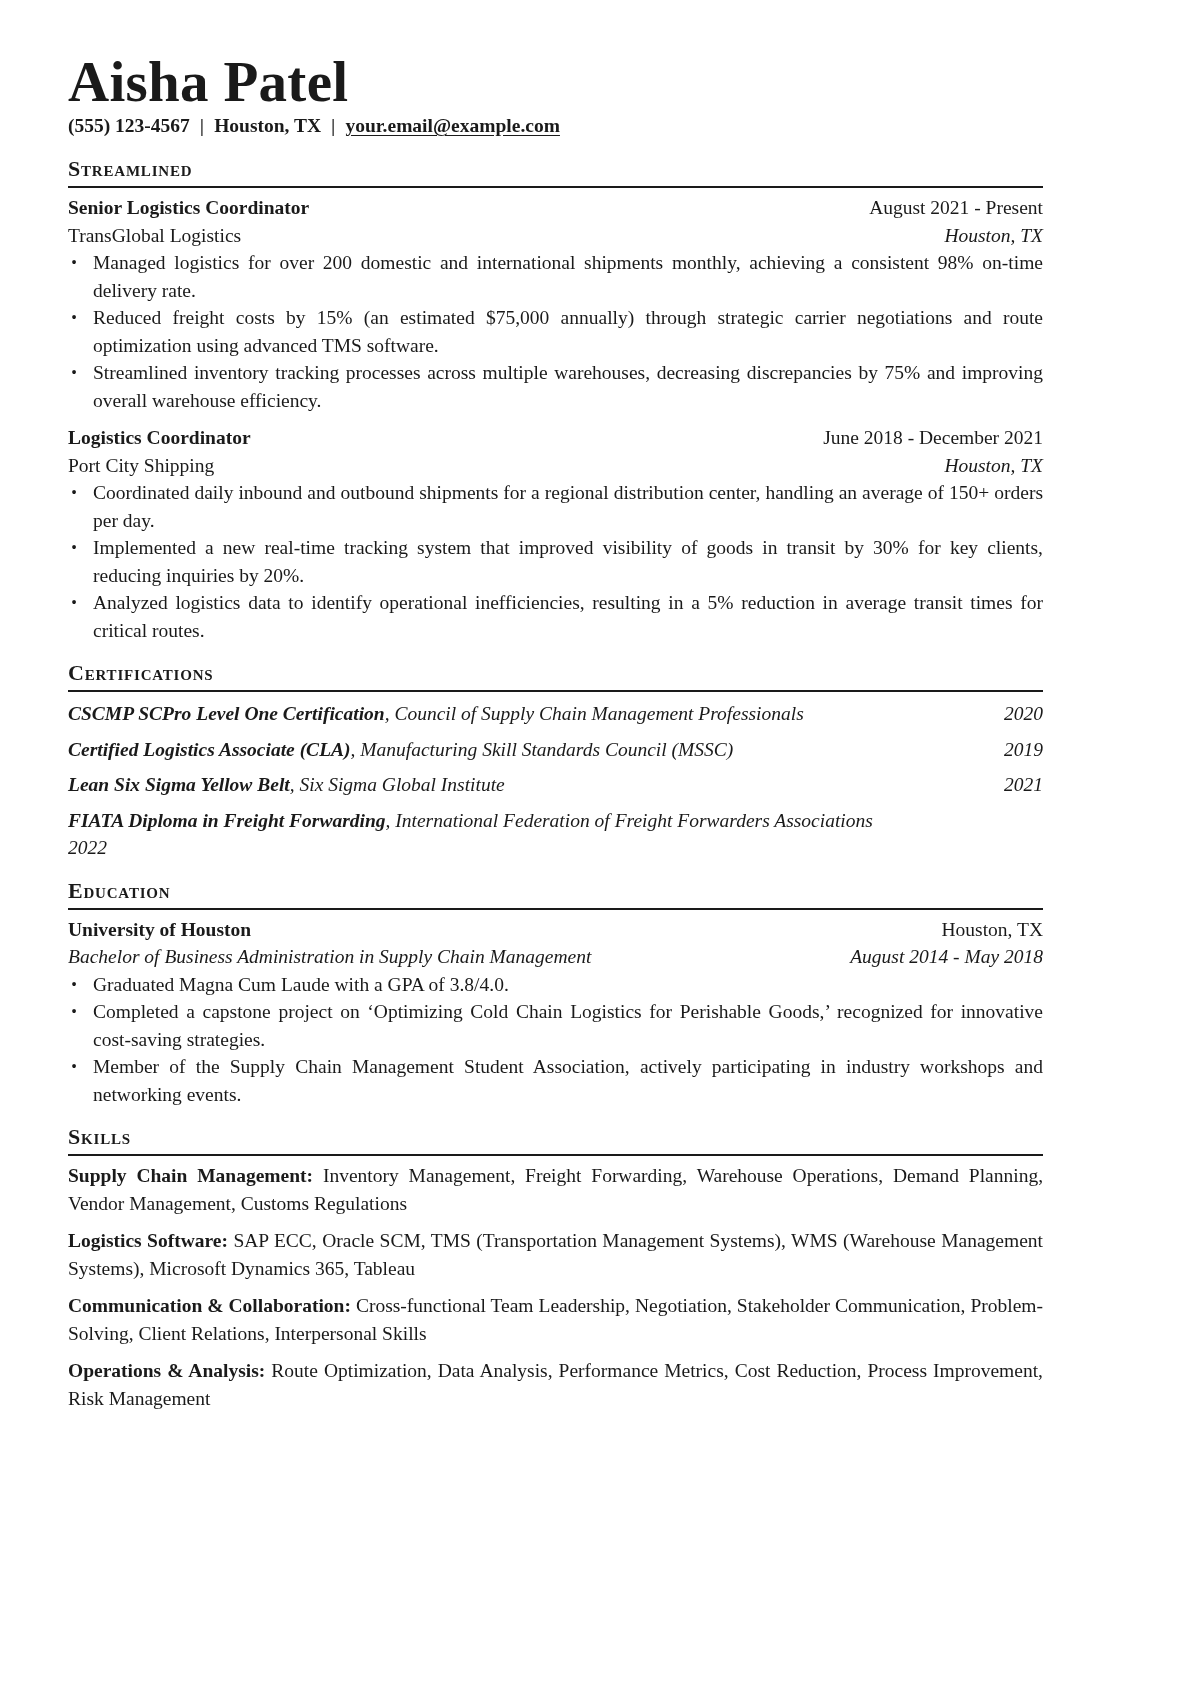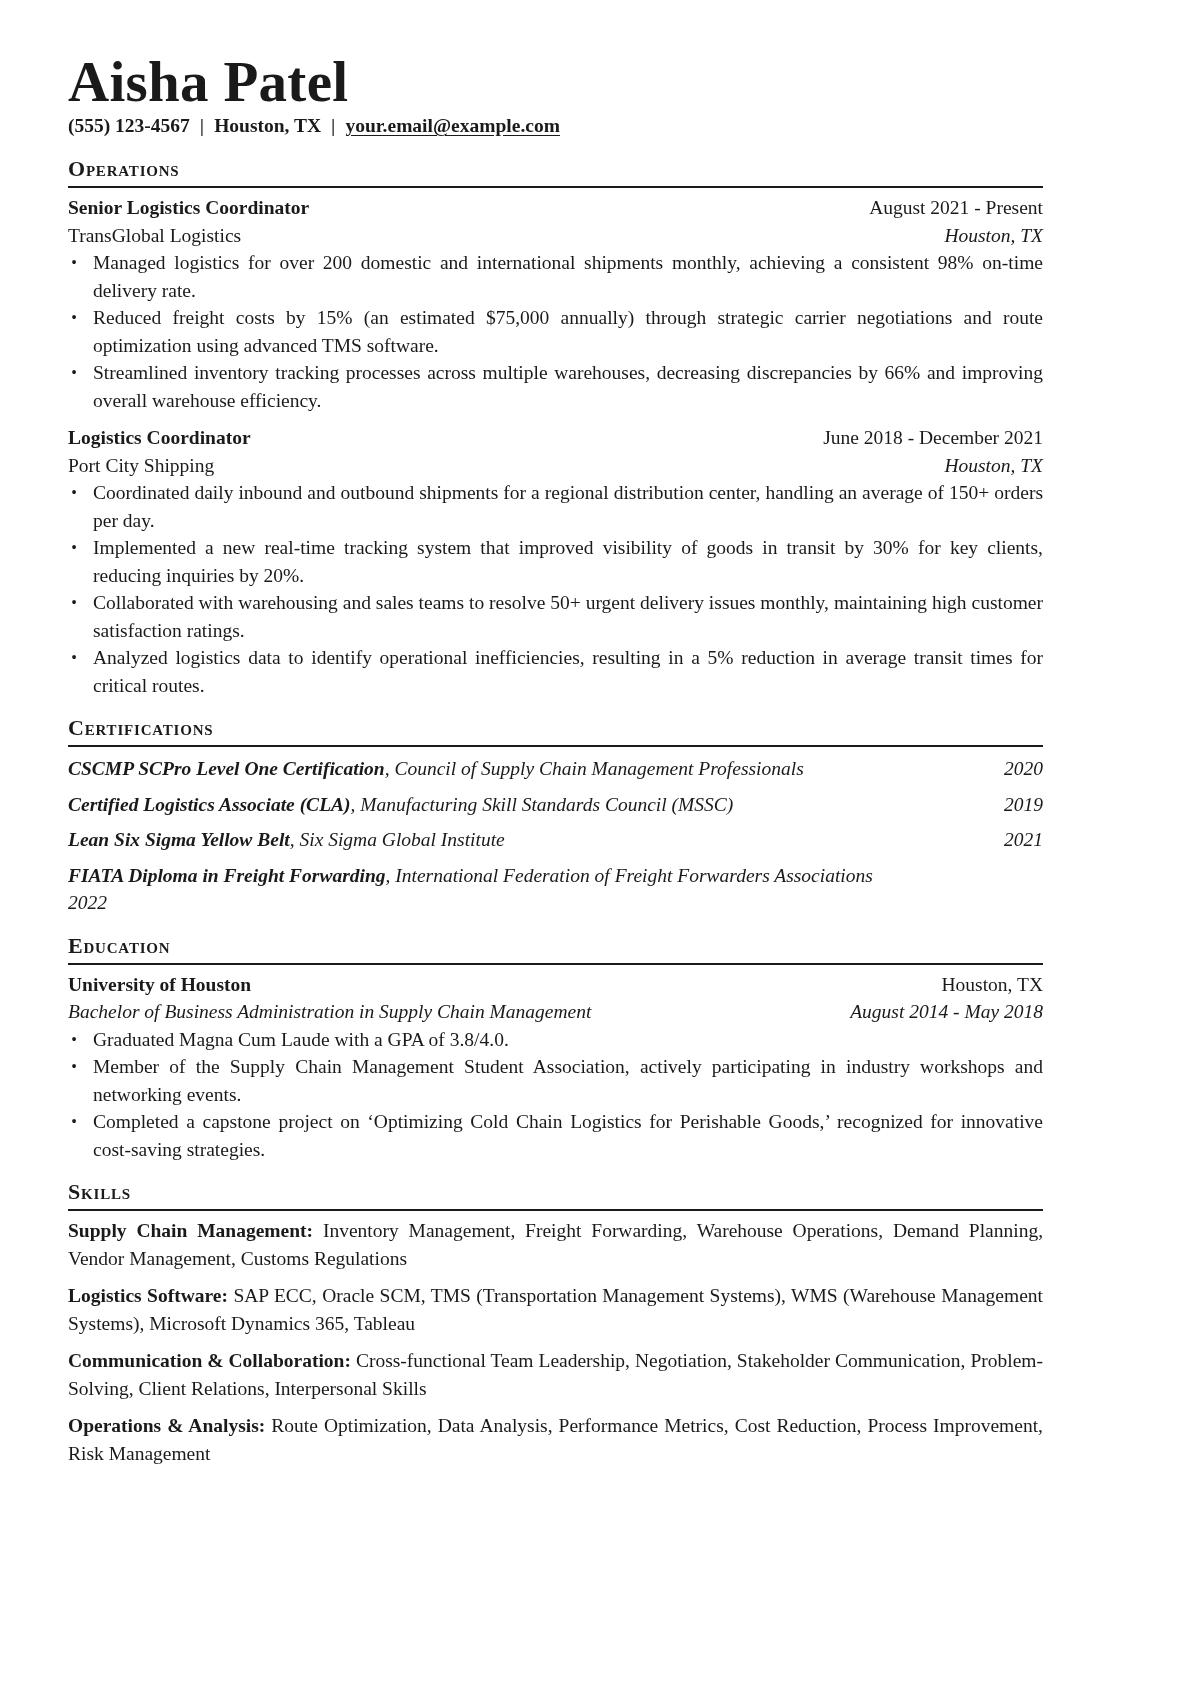--- a/index.html
+++ b/index.html
@@ -46,51 +46,50 @@
 <body>
 
 <div class="page">
 
   <h1 class="name">Aisha Patel</h1>
   <div class="contact">
     <span>(555) 123-4567</span><span class="sep">|</span><span>Houston, TX</span><span class="sep">|</span><a>your.email@example.com</a>
   </div>
 
   <div class="sec first">
-    <h2 class="section-title">Operations</h2>
+    <h2 class="section-title">Streamlined</h2>
 
     <div class="job txt">
       <div class="row">
         <span class="b">Senior Logistics Coordinator</span>
         <span>August 2021 - Present</span>
       </div>
       <div class="row">
         <span>TransGlobal Logistics</span>
         <span class="i">Houston, TX</span>
       </div>
       <ul>
         <li>Managed logistics for over 200 domestic and international shipments monthly, achieving a consistent 98% on-time delivery rate.</li>
         <li>Reduced freight costs by 15% (an estimated $75,000 annually) through strategic carrier negotiations and route optimization using advanced TMS software.</li>
-        <li>Streamlined inventory tracking processes across multiple warehouses, decreasing discrepancies by 66% and improving overall warehouse efficiency.</li>
+        <li>Streamlined inventory tracking processes across multiple warehouses, decreasing discrepancies by 75% and improving overall warehouse efficiency.</li>
       </ul>
     </div>
 
     <div class="job txt">
       <div class="row">
         <span class="b">Logistics Coordinator</span>
         <span>June 2018 - December 2021</span>
       </div>
       <div class="row">
         <span>Port City Shipping</span>
         <span class="i">Houston, TX</span>
       </div>
       <ul>
         <li>Coordinated daily inbound and outbound shipments for a regional distribution center, handling an aver­age of 150+ orders per day.</li>
         <li>Implemented a new real-time tracking system that improved visibility of goods in transit by 30% for key clients, reducing inquiries by 20%.</li>
-        <li>Collaborated with warehousing and sales teams to resolve 50+ urgent delivery issues monthly, maintain­ing high customer satisfaction ratings.</li>
         <li>Analyzed logistics data to identify operational inefficiencies, resulting in a 5% reduction in average tran­sit times for critical routes.</li>
       </ul>
     </div>
   </div>
 
   <div class="sec">
     <h2 class="section-title">Certifications</h2>
 
     <div class="cert first row txt">
       <span><span class="b">CSCMP SCPro Level One Certification</span>, <span>Council of Supply Chain Management Professionals</span></span>
@@ -116,22 +115,22 @@
       <div class="row">
         <span class="b">University of Houston</span>
         <span>Houston, TX</span>
       </div>
       <div class="row">
         <span class="i">Bachelor of Business Administration in Supply Chain Management</span>
         <span class="i">August 2014 - May 2018</span>
       </div>
       <ul>
         <li>Graduated Magna Cum Laude with a GPA of 3.8/4.0.</li>
+        <li>Completed a capstone project on ‘Optimizing Cold Chain Logistics for Perishable Goods,’ recognized for innovative cost-saving strategies.</li>
         <li>Member of the Supply Chain Management Student Association, actively participating in industry work­shops and networking events.</li>
-        <li>Completed a capstone project on ‘Optimizing Cold Chain Logistics for Perishable Goods,’ recognized for innovative cost-saving strategies.</li>
       </ul>
     </div>
   </div>
 
   <div class="sec">
     <h2 class="section-title">Skills</h2>
     <div class="skill first txt">
       <span class="b">Supply Chain Management:</span> <span>Inventory Management, Freight Forwarding, Warehouse Operations, De­mand Planning, Vendor Management, Customs Regulations</span>
     </div>
     <div class="skill txt">

